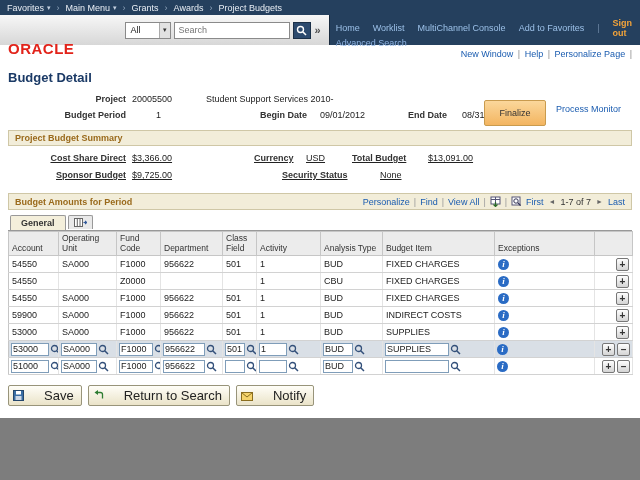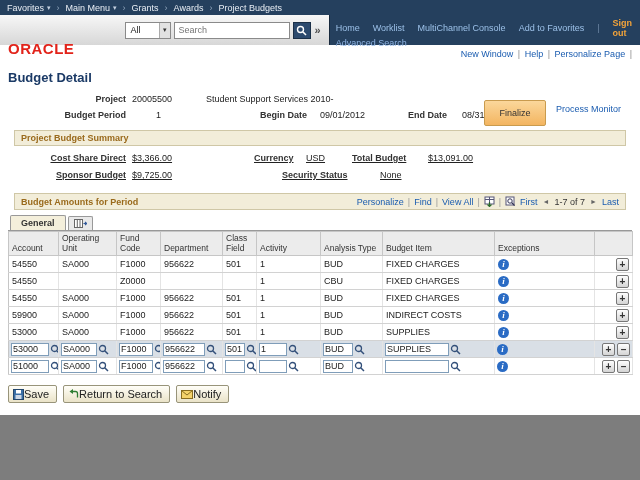--- a/index.html
+++ b/index.html
@@ -44,58 +44,58 @@
   .w118 { width:118px; }
   .v { margin-left:6px; white-space:nowrap; }
   .vw { width:68px; }
   .pval { width:104px; margin-left:30px; }
   .dlab { width:54px; margin-left:0; }
   .dval { width:80px; }
   .elab { width:48px; margin-left:8px; }
   .finalize { position:absolute; left:484px; top:10px; width:62px; height:26px; background:linear-gradient(#fbd79b,#f3b561); border:1px solid #c99b4e; border-radius:2px; font-size:9px; font-family:inherit; color:#333; cursor:pointer; }
   .pmon { position:absolute; left:556px; top:14px; color:#1a5cb0; cursor:pointer; }
 
-  .section-header { margin:2px 14px 0; background:#f2edd9; border:1px solid #cfc7a6; padding:2px 6px; color:#9a6a1c; font-weight:bold; display:flex; justify-content:space-between; align-items:center; }
+  .section-header { margin:2px 8px 0; background:#f2edd9; border:1px solid #cfc7a6; padding:2px 6px; color:#9a6a1c; font-weight:bold; display:flex; justify-content:space-between; align-items:center; }
   .summary { padding:7px 8px 4px;text-decoration:underline; }
   .srow { display:flex; align-items:center; margin-bottom:7px; }
   .sv1 { width:118px; margin-left:6px; }
   .clab { width:46px; margin-left:4px; }
   .cval { width:46px; margin-left:6px; }
   .tlab { width:70px; }
   .sslab { margin-left:32px; width:92px; }
 
   .grid-bar { margin-top:2px; }
   .grid-controls { display:flex; align-items:center; gap:4px; font-weight:normal; }
   .glink { color:#1a5cb0; cursor:pointer; }
   .gsep { color:#9a9a9a; }
   .pg-arrow { color:#666; font-size:7px; cursor:pointer; padding:0 1px; }
   .pg-count { color:#333; }
   .mini-icon { display:inline-flex; cursor:pointer; }
 
-  .tabbar { margin:4px 8px 0; border-bottom:1px solid #999; padding-left:2px; height:17px; display:flex; align-items:flex-end; gap:2px; }
+  .tabbar { margin:4px 8px 0; border-bottom:1px solid #999; padding-left:2px; height:17px; display:flex; align-items:center; gap:2px; }
   .tab { border:1px solid #999; border-bottom:none; background:#f4efdb; padding:2px 10px; font-weight:bold; color:#333; border-radius:2px 2px 0 0; cursor:pointer; }
   .icontab { padding:2px 5px; background:#e9e9e9; display:flex; align-items:flex-end; }
 
   table.grid { margin:0 8px; border-collapse:collapse; table-layout:fixed; width:624px; border:1px solid #c6c6c6; }
   table.grid th { background:#ececec; border:1px solid #c6c6c6; font-weight:normal; text-align:left; padding:1px 3px; vertical-align:bottom; line-height:1.15; height:24px; color:#333; font-size:8.5px; }
   table.grid td { border-right:1px solid #e4e4e4; border-bottom:1px solid #d2d2d2; padding:1px 3px; height:17px; vertical-align:middle; white-space:nowrap; overflow:hidden; }
   tr.selected td { background:#d9dfe6; }
   tr.editable td { padding:1px 2px; }
   .cellwrap { display:inline-flex; align-items:center; gap:1px; }
   .gridin { height:13px; border:1px solid #7f9db9; font-size:9px; font-family:inherit; padding:0 1px; color:#222; }
   .in-account{width:38px} .in-operating_unit{width:36px} .in-fund_code{width:34px}
   .in-department{width:42px} .in-class_field{width:20px} .in-activity{width:28px}
   .in-analysis_type{width:30px} .in-budget_item{width:64px}
   td.exc { padding-left:10px; }
   .info-icon { display:inline-flex; align-items:center; justify-content:center; width:11px; height:11px; border-radius:50%; background:#2a6bc4; color:#fff; font-family:"Liberation Serif",serif; font-style:italic; font-weight:bold; font-size:9px; cursor:pointer; }
   td.act { text-align:right; padding-right:2px; }
   .rowbtn { display:inline-block; width:13px; height:13px; border:1px solid #777; border-radius:2px; background:linear-gradient(#fefefe,#d4d4d4); color:#333; font-weight:bold; font-size:10px; line-height:11px; text-align:center; margin-left:2px; cursor:pointer; vertical-align:middle; }
 
   .toolbar { margin:10px 8px 0; display:flex; gap:6px; }
-  .tbtn { display:inline-flex; align-items:center; gap:0; border:1px solid #98947a; background:linear-gradient(#fffef8,#eae3c8); padding:2px 7px 2px 4px; font-size:11px; font-family:inherit; cursor:pointer; border-radius:2px; color:#222; }
+  .tbtn { display:inline-flex; align-items:center; gap:20px; border:1px solid #98947a; background:linear-gradient(#fffef8,#eae3c8); padding:2px 7px 2px 4px; font-size:13px; font-family:inherit; cursor:pointer; border-radius:2px; color:#222; }
 </style>
 </head>
 <body>
 
 <div class="screen">
 
   <div class="crumb-bar">
     <span class="crumb">
       <span>Favorites</span>
       <span class="dd">▾</span>

